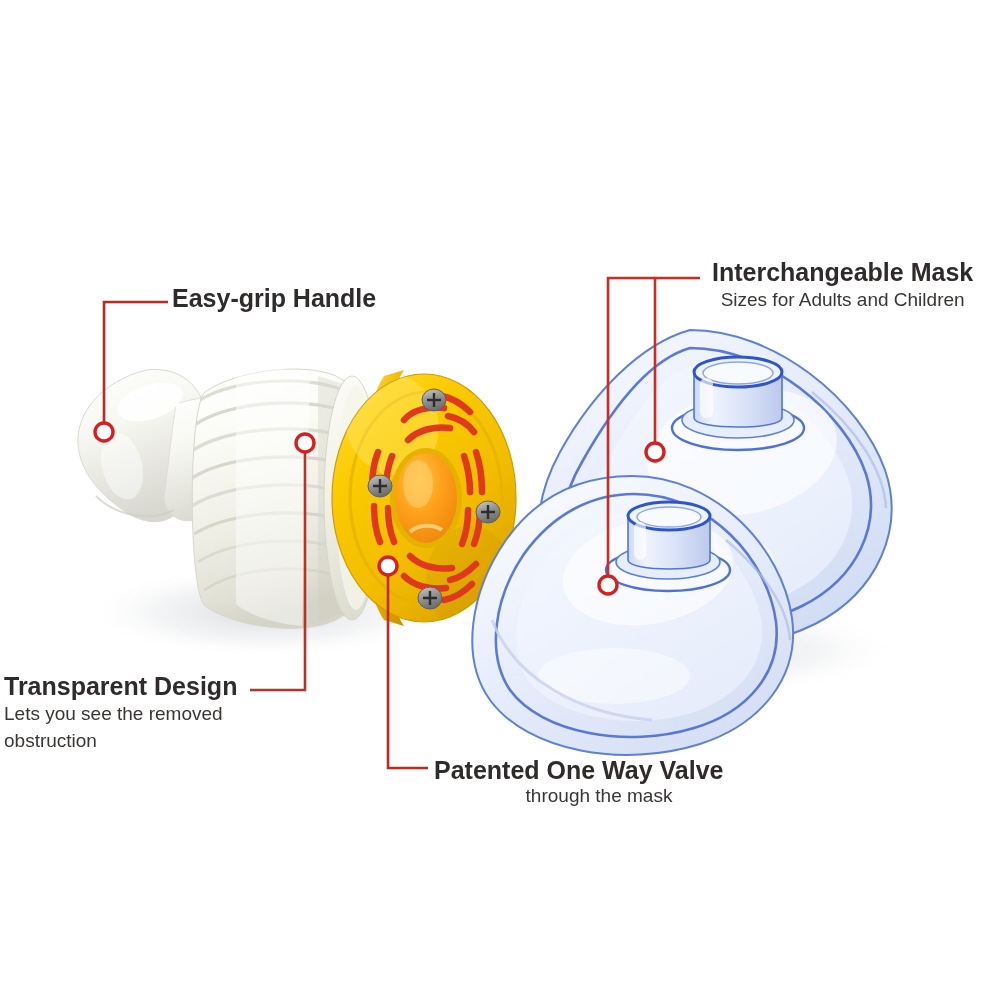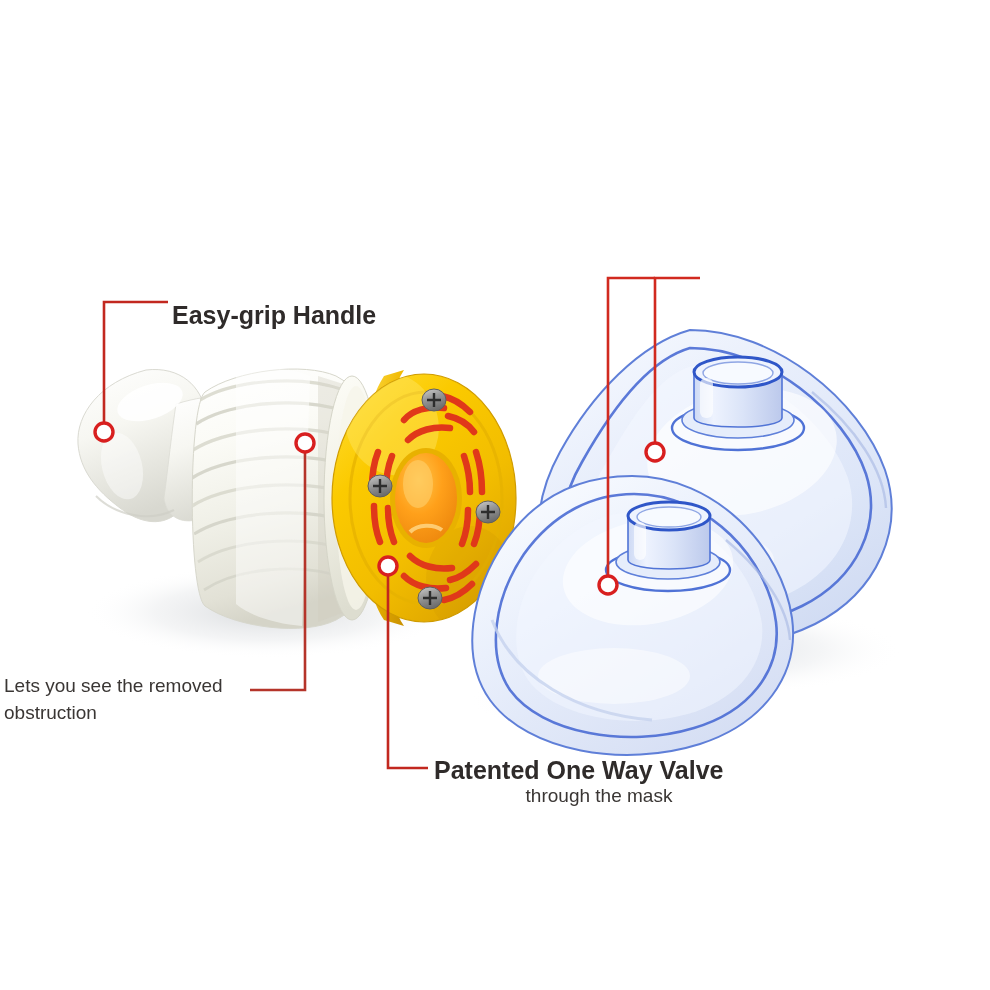--- a/index.html
+++ b/index.html
@@ -46,21 +46,21 @@
   .callout .sub {
     font-family: "Liberation Sans", sans-serif;
     font-weight: normal;
     font-size: 19px;
     color: #3a3634;
     line-height: 1.22;
     margin-top: 2px;
   }
 
   
-  #cal-handle      { left: 172px; top: 301px; text-align: right; }
+  #cal-handle      { left: 172px; top: 284px; text-align: right; }
   #cal-mask        { left: 712px; top: 258px; text-align: center; }
   #cal-mask .sub   { text-align: center; }
   #cal-transparent { left: 4px;  top: 672px; text-align: left; width: 240px; }
   #cal-transparent .sub { text-align: left; }
   #cal-valve       { left: 434px; top: 756px; text-align: left; width: 330px; }
   #cal-valve .sub  { text-align: center; }
 </style>
 </head>
 <body>
 
@@ -351,22 +351,27 @@
         <path d="M388,575 L388,768 L428,768" stroke="#c2281f"></path>
         <circle cx="388" cy="566" r="9" fill="#ffffff" stroke="#d81f1f" stroke-width="3.4"></circle>
       </g>
     </g>
   </svg>
 
   <div class="callout" id="cal-handle">
     <div class="head">Easy-grip Handle</div>
   </div>
 
+  <div class="callout" id="cal-mask">
+    <div class="head">Interchangeable Mask</div>
+    <div class="sub">Sizes for Adults and Children</div>
+  </div>
 
   <div class="callout" id="cal-transparent">
+    <div class="head">Transparent Design</div>
     <div class="sub">Lets you see the removed</div>
     <div class="sub" style="margin-top:4px">obstruction</div>
   </div>
 
   <div class="callout" id="cal-valve">
     <div class="head">Patented One Way Valve</div>
     <div class="sub" style="margin-top:0">through the mask</div>
   </div>
 
 </div>

